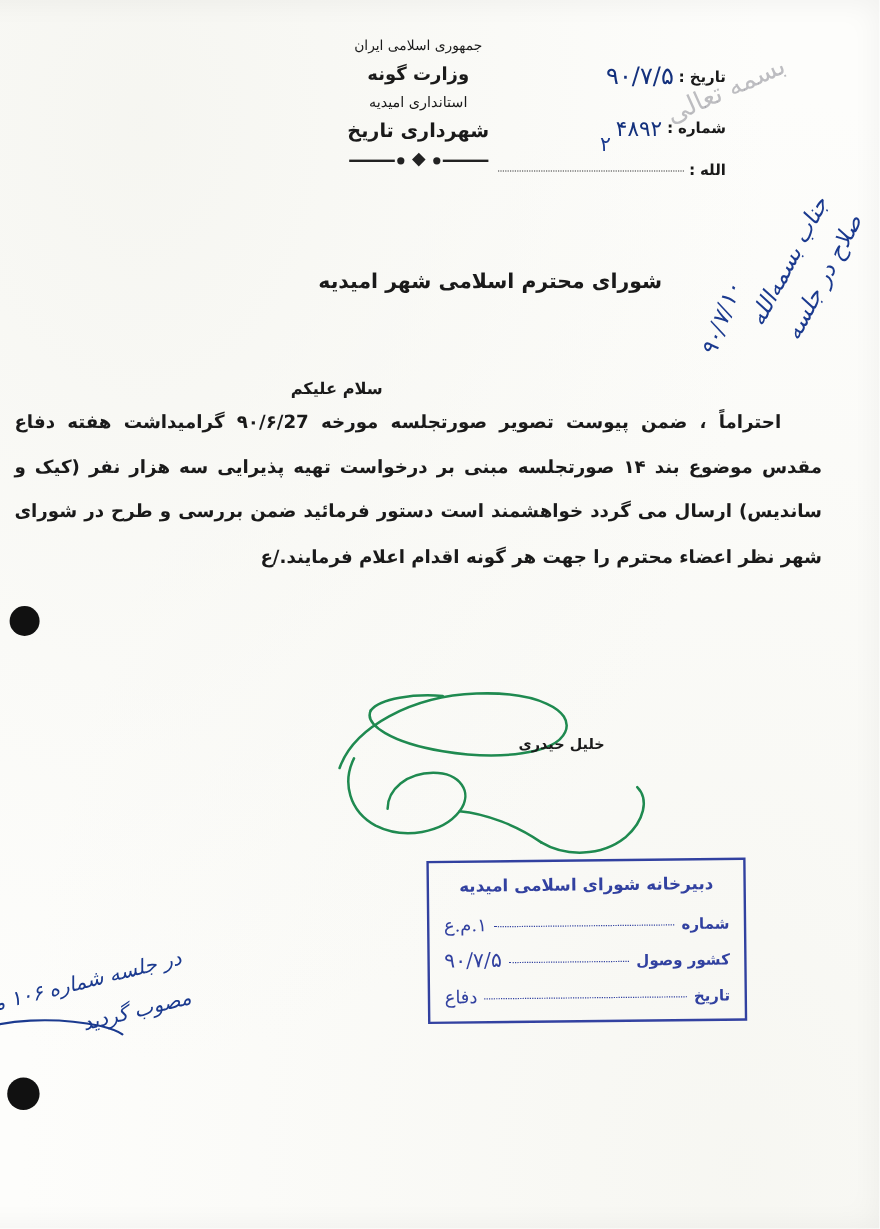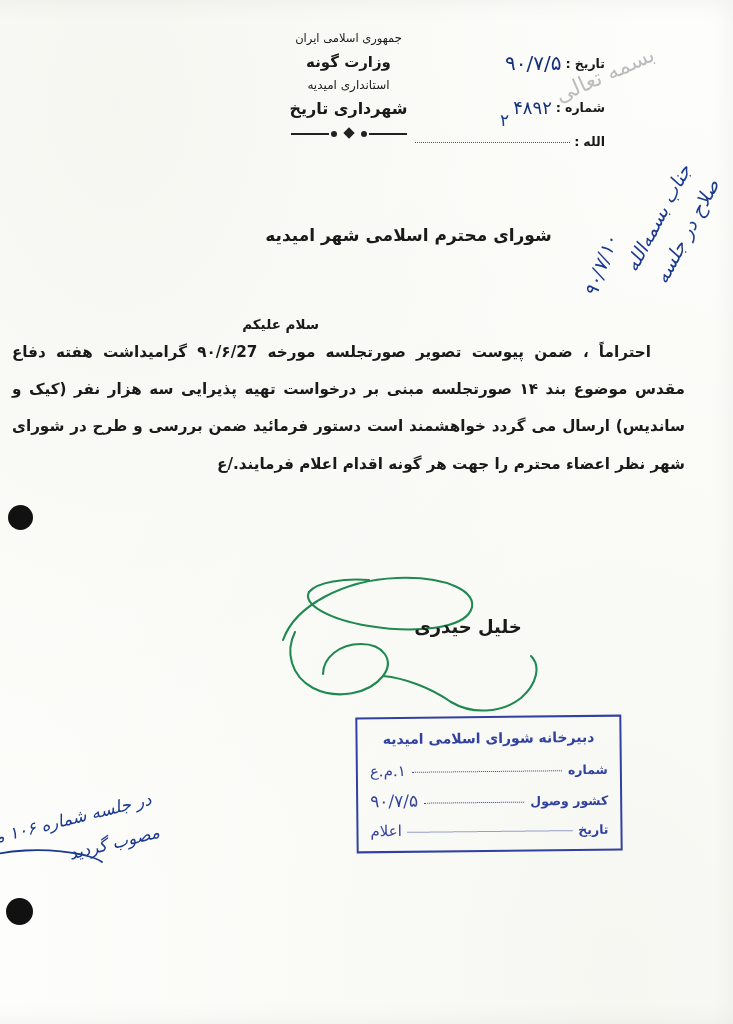--- a/index.html
+++ b/index.html
@@ -146,21 +146,21 @@
   .body-text p { margin: 0; }
   .body-indent { display: inline-block; width: 34px; }
 
   
   .sig-block {
     position: absolute;
     top: 608px;
     right: 150px;
     width: 230px;
     text-align: center;
-    font-size: 18px;
+    font-size: 12px;
     font-weight: bold;
     line-height: 2.1;
     letter-spacing: 1px;
   }
 
   
   .hand {
     position: absolute;
     color: #1b3a8f;
     font-family: "DejaVu Serif", "Liberation Serif", serif;
@@ -362,21 +362,21 @@
       <span class="val">۱.م.ع</span>
     </div>
     <div class="stamp-row">
       <span class="lbl">کشور وصول</span>
       <span class="dots"></span>
       <span class="val big">۹۰/۷/۵</span>
     </div>
     <div class="stamp-row">
       <span class="lbl">تاریخ</span>
       <span class="dots"></span>
-      <span class="val">اعلام</span>
+      <span class="val">دفاع</span>
     </div>
   </div>
 
   <div class="hand hand-bottom-left">
     <div>در جلسه شماره ۱۰۶ مورخه ۹۰/۷/۱۱</div>
     <div>مصوب گردید</div>
   </div>
   <svg class="hand-underline" viewBox="0 0 132 22">
     <path d="M2,16 C30,4 74,2 112,10 C120,12 126,14 130,17" fill="none" stroke="#1b3a8f" stroke-width="1.8" stroke-linecap="round"></path>
   </svg>

